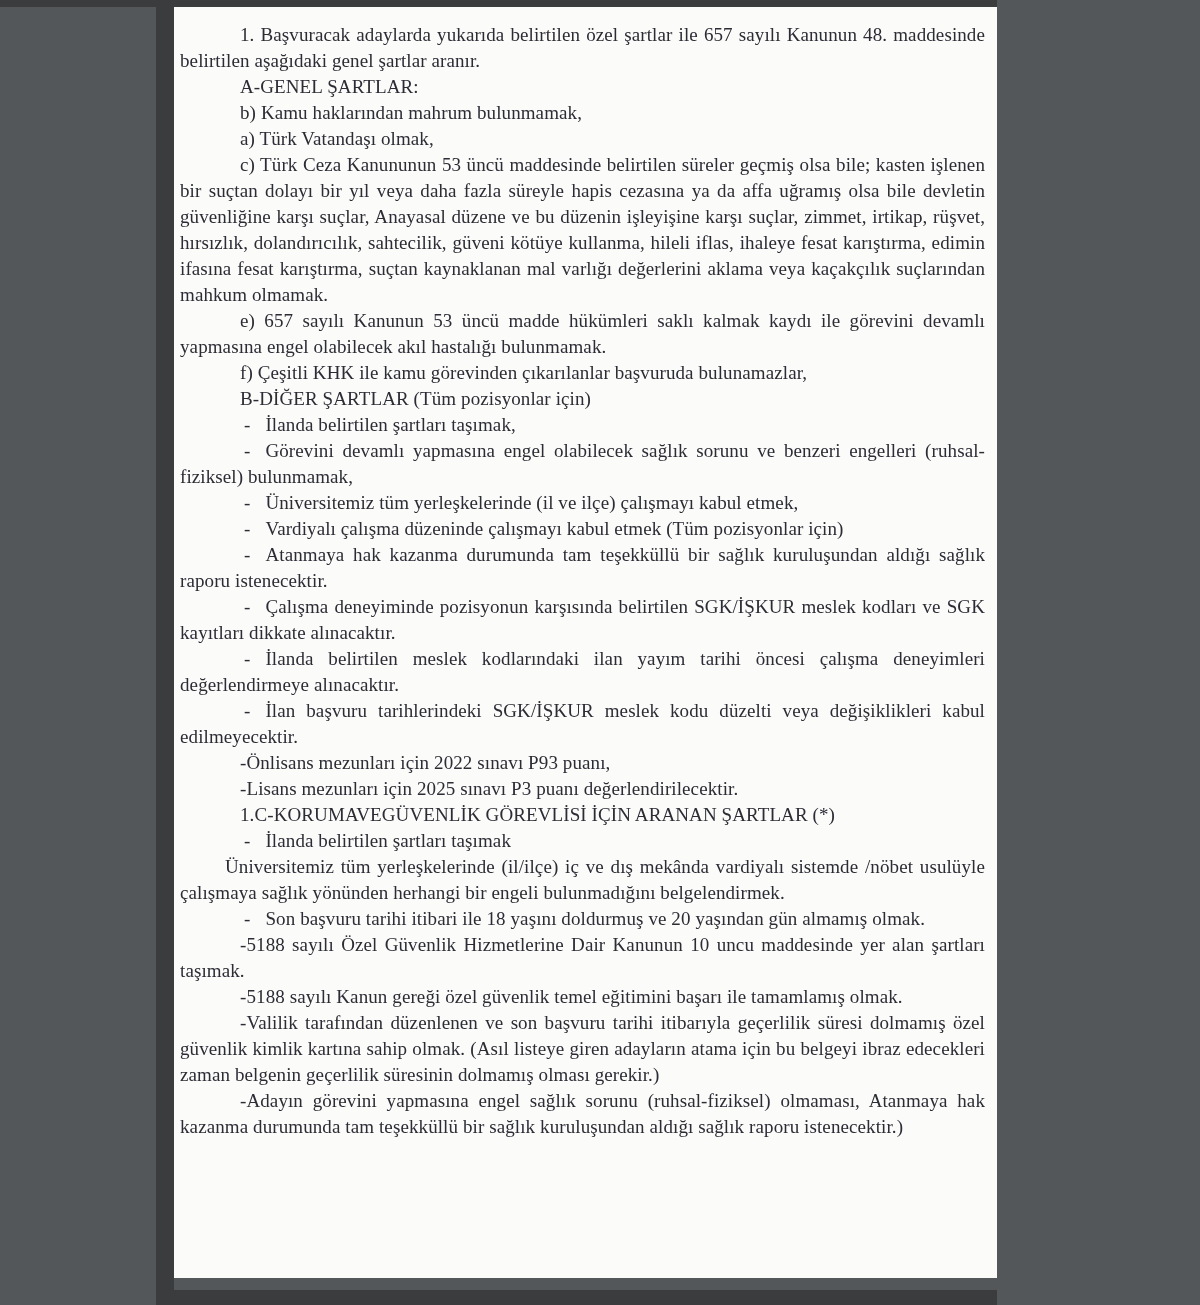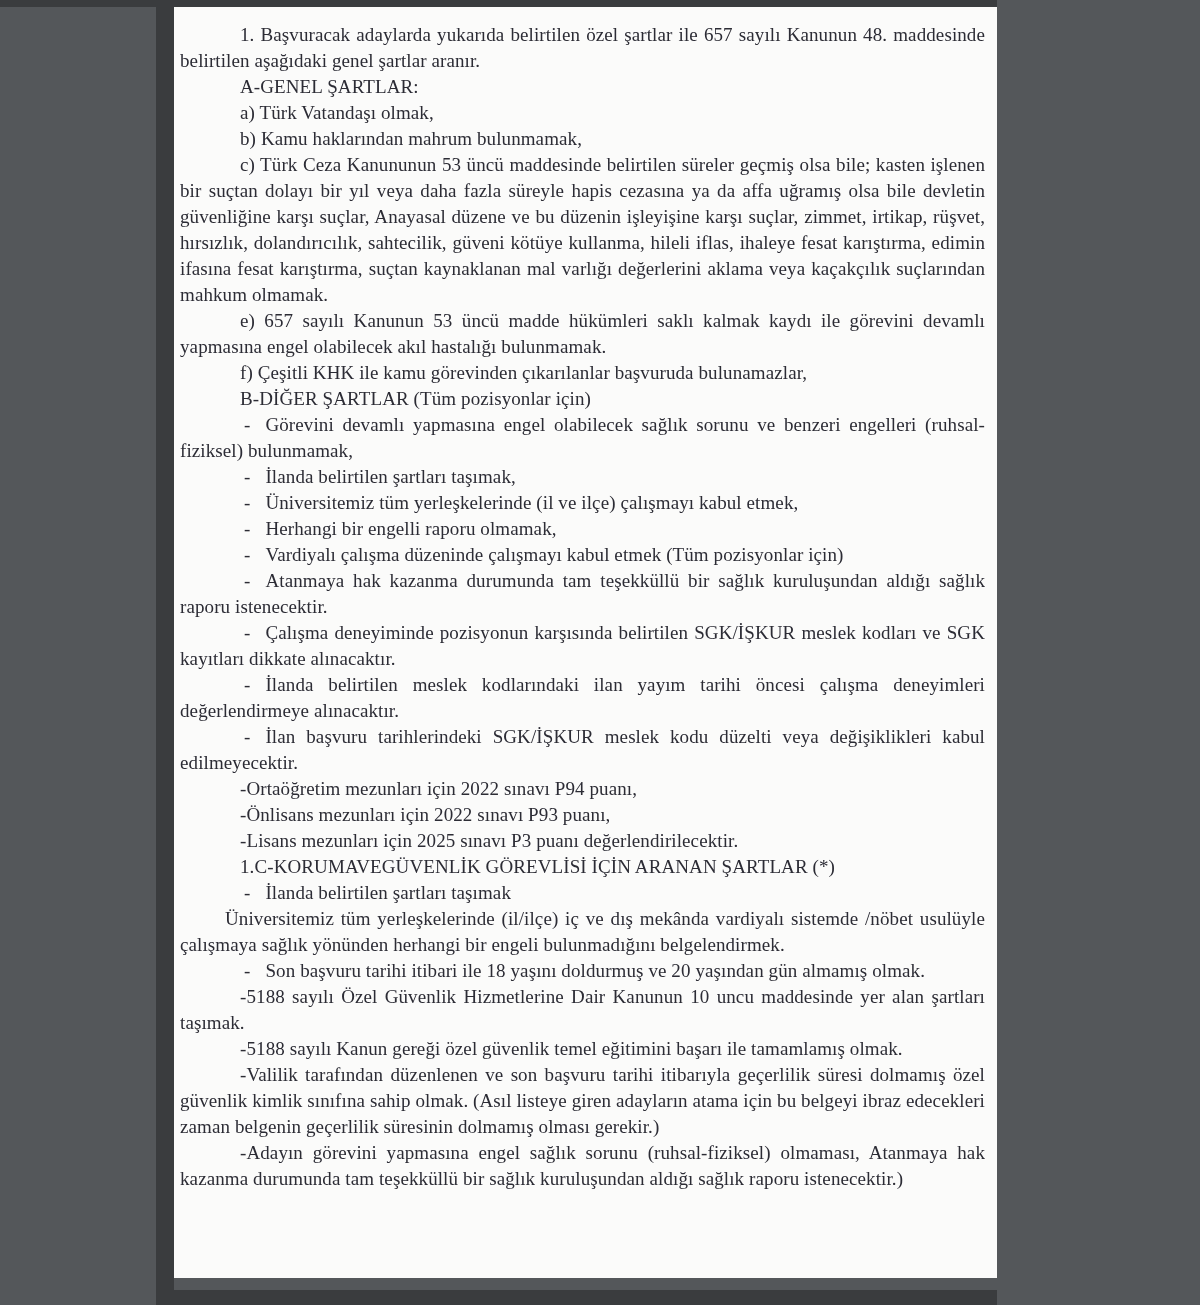--- a/index.html
+++ b/index.html
@@ -54,41 +54,39 @@
 <body>
 
 <div class="stage" style="--bg: #54575a; --edge: #3a3c3e; --paper: #fbfbfa; --ink: #2c2c35;">
   <div class="edge edge-top"></div>
   <div class="edge edge-left"></div>
   <div class="edge edge-bottom"></div>
   <div class="paper">
     <div class="doc-body">
         <p class="p-indent">1. Başvuracak adaylarda yukarıda belirtilen özel şartlar ile 657 sayılı Kanunun 48. maddesinde belirtilen aşağıdaki genel şartlar aranır.</p>
         <p class="p-indent">A-GENEL ŞARTLAR:</p>
+        <p class="p-indent">b) Kamu haklarından mahrum bulunmamak,</p>
         <p class="p-indent">a) Türk Vatandaşı olmak,</p>
-        <p class="p-indent">b) Kamu haklarından mahrum bulunmamak,</p>
         <p class="p-indent">c) Türk Ceza Kanununun 53 üncü maddesinde belirtilen süreler geçmiş olsa bile; kasten işlenen bir suçtan dolayı bir yıl veya daha fazla süreyle hapis cezasına ya da affa uğramış olsa bile devletin güvenliğine karşı suçlar, Anayasal düzene ve bu düzenin işleyişine karşı suçlar, zimmet, irtikap, rüşvet, hırsızlık, dolandırıcılık, sahtecilik, güveni kötüye kullanma, hileli iflas, ihaleye fesat karıştırma, edimin ifasına fesat karıştırma, suçtan kaynaklanan mal varlığı değerlerini aklama veya kaçakçılık suçlarından mahkum olmamak.</p>
         <p class="p-indent">e) 657 sayılı Kanunun 53 üncü madde hükümleri saklı kalmak kaydı ile görevini devamlı yapmasına engel olabilecek akıl hastalığı bulunmamak.</p>
         <p class="p-indent">f) Çeşitli KHK ile kamu görevinden çıkarılanlar başvuruda bulunamazlar,</p>
         <p class="p-indent">B-DİĞER ŞARTLAR (Tüm pozisyonlar için)</p>
+        <p class="p-bullet"><span class="mk">-</span><span>İlanda belirtilen şartları taşımak,</span></p>
         <p class="p-bullet"><span class="mk">-</span><span>Görevini devamlı yapmasına engel olabilecek sağlık sorunu ve benzeri engelleri (ruhsal-fiziksel) bulunmamak,</span></p>
-        <p class="p-bullet"><span class="mk">-</span><span>İlanda belirtilen şartları taşımak,</span></p>
         <p class="p-bullet"><span class="mk">-</span><span>Üniversitemiz tüm yerleşkelerinde (il ve ilçe) çalışmayı kabul etmek,</span></p>
-        <p class="p-bullet"><span class="mk">-</span><span>Herhangi bir engelli raporu olmamak,</span></p>
         <p class="p-bullet"><span class="mk">-</span><span>Vardiyalı çalışma düzeninde çalışmayı kabul etmek (Tüm pozisyonlar için)</span></p>
         <p class="p-bullet"><span class="mk">-</span><span>Atanmaya hak kazanma durumunda tam teşekküllü bir sağlık kuruluşundan aldığı sağlık raporu istenecektir.</span></p>
         <p class="p-bullet"><span class="mk">-</span><span>Çalışma deneyiminde pozisyonun karşısında belirtilen SGK/İŞKUR meslek kodları ve SGK kayıtları dikkate alınacaktır.</span></p>
         <p class="p-bullet"><span class="mk">-</span><span>İlanda belirtilen meslek kodlarındaki ilan yayım tarihi öncesi çalışma deneyimleri değerlendirmeye alınacaktır.</span></p>
         <p class="p-bullet"><span class="mk">-</span><span>İlan başvuru tarihlerindeki SGK/İŞKUR meslek kodu düzelti veya değişiklikleri kabul edilmeyecektir.</span></p>
-        <p class="p-indent">-Ortaöğretim mezunları için 2022 sınavı P94 puanı,</p>
         <p class="p-indent">-Önlisans mezunları için 2022 sınavı P93 puanı,</p>
         <p class="p-indent">-Lisans mezunları için 2025 sınavı P3 puanı değerlendirilecektir.</p>
         <p class="p-indent">1.C-KORUMAVEGÜVENLİK GÖREVLİSİ İÇİN ARANAN ŞARTLAR (*)</p>
         <p class="p-bullet"><span class="mk">-</span><span>İlanda belirtilen şartları taşımak</span></p>
         <p class="p-indent-small">Üniversitemiz tüm yerleşkelerinde (il/ilçe) iç ve dış mekânda vardiyalı sistemde /nöbet usulüyle çalışmaya sağlık yönünden herhangi bir engeli bulunmadığını belgelendirmek.</p>
         <p class="p-bullet"><span class="mk">-</span><span>Son başvuru tarihi itibari ile 18 yaşını doldurmuş ve 20 yaşından gün almamış olmak.</span></p>
         <p class="p-indent">-5188 sayılı Özel Güvenlik Hizmetlerine Dair Kanunun 10 uncu maddesinde yer alan şartları taşımak.</p>
         <p class="p-indent">-5188 sayılı Kanun gereği özel güvenlik temel eğitimini başarı ile tamamlamış olmak.</p>
-        <p class="p-indent">-Valilik tarafından düzenlenen ve son başvuru tarihi itibarıyla geçerlilik süresi dolmamış özel güvenlik kimlik sınıfına sahip olmak. (Asıl listeye giren adayların atama için bu belgeyi ibraz edecekleri zaman belgenin geçerlilik süresinin dolmamış olması gerekir.)</p>
+        <p class="p-indent">-Valilik tarafından düzenlenen ve son başvuru tarihi itibarıyla geçerlilik süresi dolmamış özel güvenlik kimlik kartına sahip olmak. (Asıl listeye giren adayların atama için bu belgeyi ibraz edecekleri zaman belgenin geçerlilik süresinin dolmamış olması gerekir.)</p>
         <p class="p-indent">-Adayın görevini yapmasına engel sağlık sorunu (ruhsal-fiziksel) olmaması, Atanmaya hak kazanma durumunda tam teşekküllü bir sağlık kuruluşundan aldığı sağlık raporu istenecektir.)</p>
       </div>
   </div>
 </div>
 
 </body></html>

